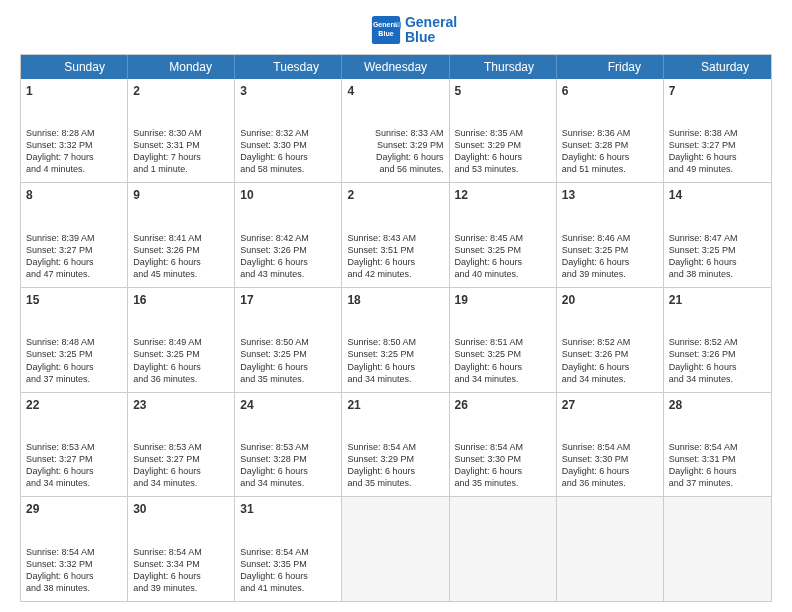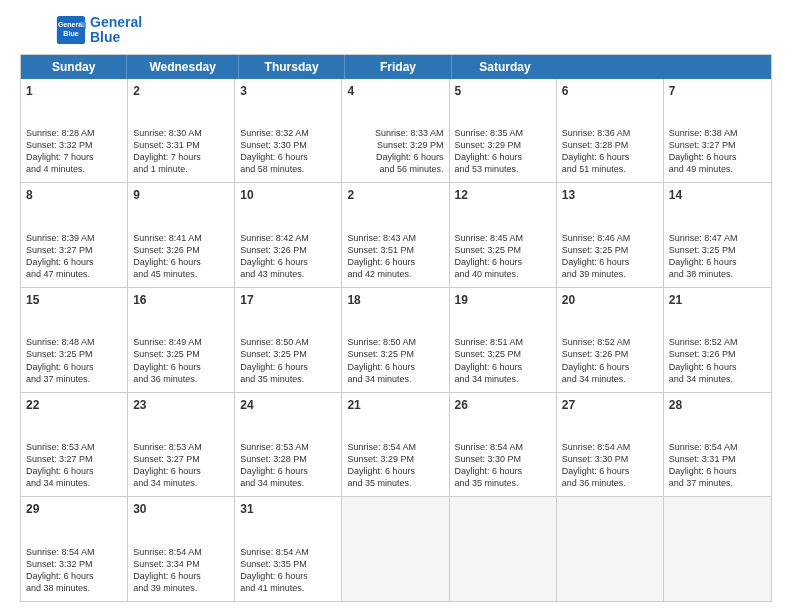--- a/index.html
+++ b/index.html
@@ -12,21 +12,21 @@
     }
     .page {
       width: 792px;
       height: 612px;
       padding: 15px 20px 10px 20px;
       display: flex;
       flex-direction: column;
     }
     .header {
       display: flex;
-      justify-content: flex-start;
+      justify-content: center;
       align-items: flex-start;
       margin-bottom: 8px;
       margin-left: 36px;
     }
     .logo {
       display: flex;
       align-items: center;
       gap: 4px;
     }
     .logo-text {
@@ -59,23 +59,23 @@
       border: 1px solid #ccc;
     }
     .cal-header {
       display: grid;
       grid-template-columns: repeat(7, 1fr);
       background: #2e75b6;
     }
     .cal-header-cell {
       color: #fff;
       font-size: 12px;
-      font-weight: bold;
+      font-weight: normal;
       padding: 5px 22px;
-      text-align: center;
+      text-align: right;
       border-right: 1px solid #5a96cc;
     }
     .cal-header-cell:last-child { border-right: none; }
     .cal-body {
       flex: 1;
       display: flex;
       flex-direction: column;
     }
     .cal-row {
       display: grid;
@@ -130,20 +130,22 @@
     </div>
     <div class="title-block">
       <div class="month-title"></div>
       <div class="subtitle"></div>
     </div>
   </div>
 
   <div class="calendar">
     <div class="cal-header">
     <div class="cal-header-cell">Sunday</div>
+        <div class="cal-header-cell">Monday</div>
+        <div class="cal-header-cell">Tuesday</div>
         <div class="cal-header-cell">Wednesday</div>
         <div class="cal-header-cell">Thursday</div>
         <div class="cal-header-cell">Friday</div>
         <div class="cal-header-cell">Saturday</div>
       </div>
     <div class="cal-body">
     <div class="cal-row">
           <div class="cal-cell">
             <span class="day-num">1</span>
             <div class="info" style="white-space: pre-line;">Sunrise: 8:28 AM

